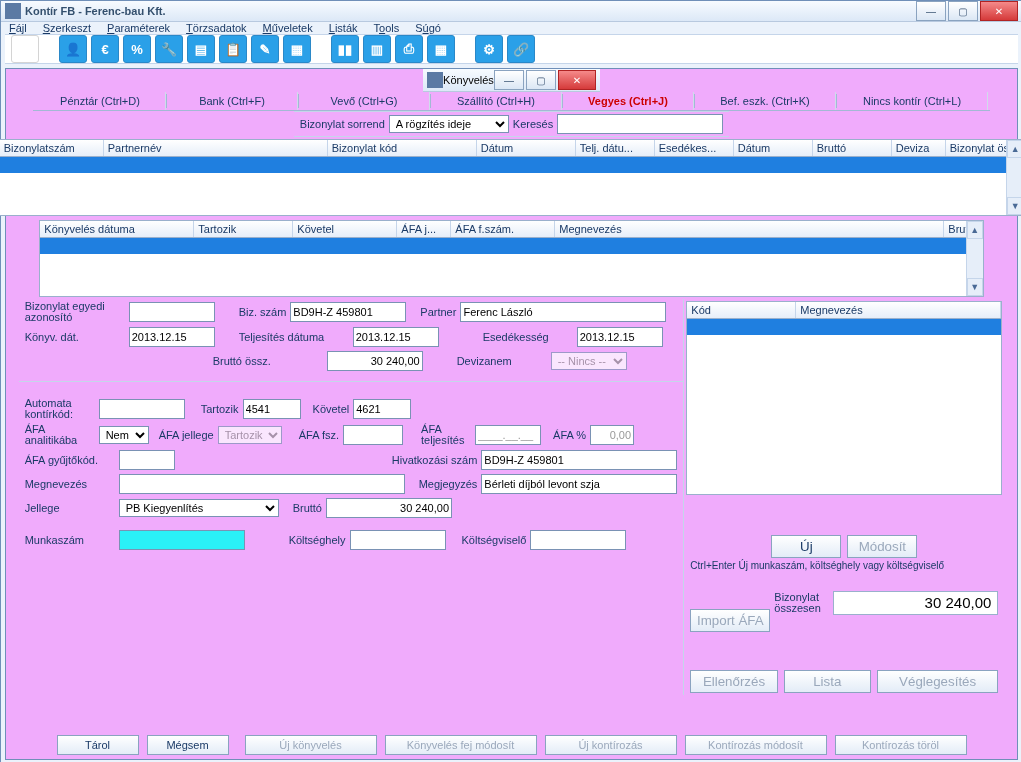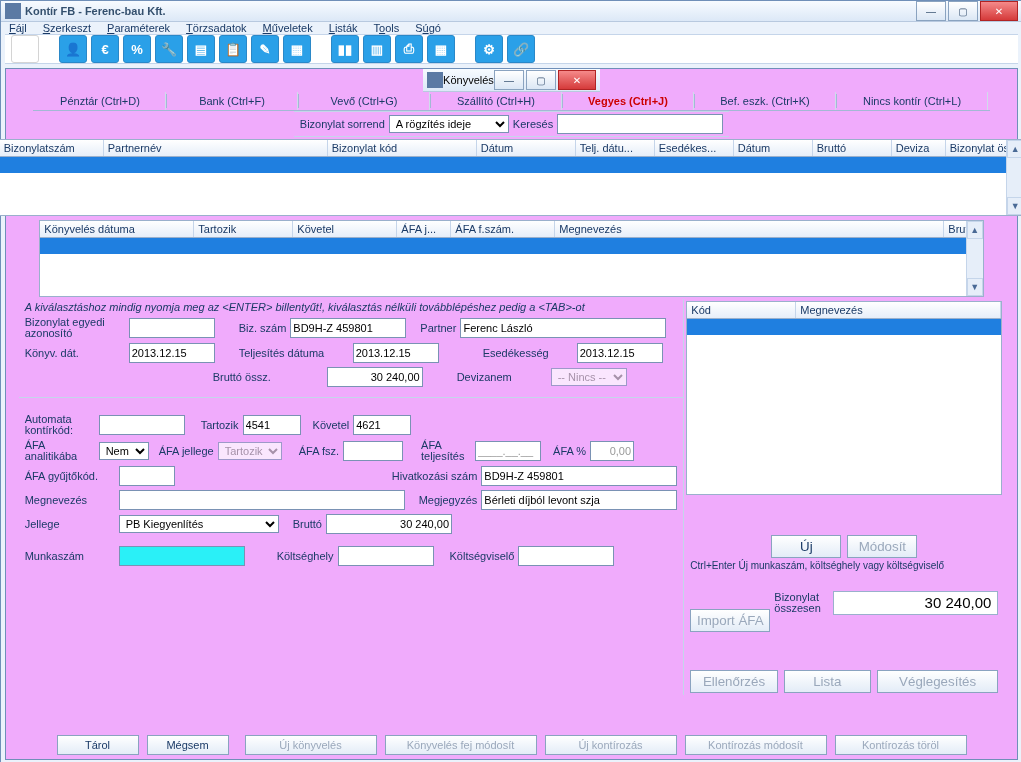--- a/index.html
+++ b/index.html
@@ -166,21 +166,20 @@
           <div class="selrow"></div>
         </div>
       <div class="scrollend">
         <div class="arrow">▲</div>
         <div style="position:absolute;bottom:0;left:0;right:0" class="arrow">▼</div>
       </div>
     </div>
 
     <div class="formarea">
       <div class="formleft">
-        <div class="helptxt">A kiválasztáshoz mindig nyomja meg az &lt;ENTER&gt; billentyűt!, kiválasztás nélküli továbblépéshez pedig a &lt;TAB&gt;-ot</div>
         <div class="row">
           <span class="lbl" style="width:100px;line-height:11px">Bizonylat egyedi azonosító</span>
           <input type="text" style="width: 80px;">
           <span class="lbl" style="margin-left:20px">Biz. szám</span>
           <input type="text" style="width: 110px;" value="BD9H-Z 459801">
           <span class="lbl" style="margin-left:10px">Partner</span>
           <input type="text" style="width: 200px;" value="Ferenc László">
         </div>
         <div class="row">
           <span class="lbl" style="width:100px">Könyv. dát.</span>
@@ -233,21 +232,21 @@
         </div>
         <div class="row">
           <span class="lbl" style="width:90px">Jellege</span>
           <select style="width:160px"><option>PB Kiegyenlítés</option></select>
           <span class="lbl" style="margin-left:10px">Bruttó</span>
           <input type="text" style="width: 120px; text-align: right;" value="30 240,00">
         </div>
         <div class="row" style="margin-top:8px">
           <span class="lbl" style="width:90px">Munkaszám</span>
           <input type="text" class="input-cyan" style="width: 120px;">
-          <span class="lbl" style="margin-left:28px">Költséghely</span>
+          <span class="lbl" style="margin-left:40px">Költséghely</span>
           <input type="text" style="width: 90px;">
           <span class="lbl" style="margin-left:12px">Költségviselő</span>
           <input type="text" style="width: 90px;">
         </div>
       </div>
 
       <div class="formright">
         <div class="subgrid">
           <div class="gridhead">
             <div class="gh" style="width:100px">Kód</div>

